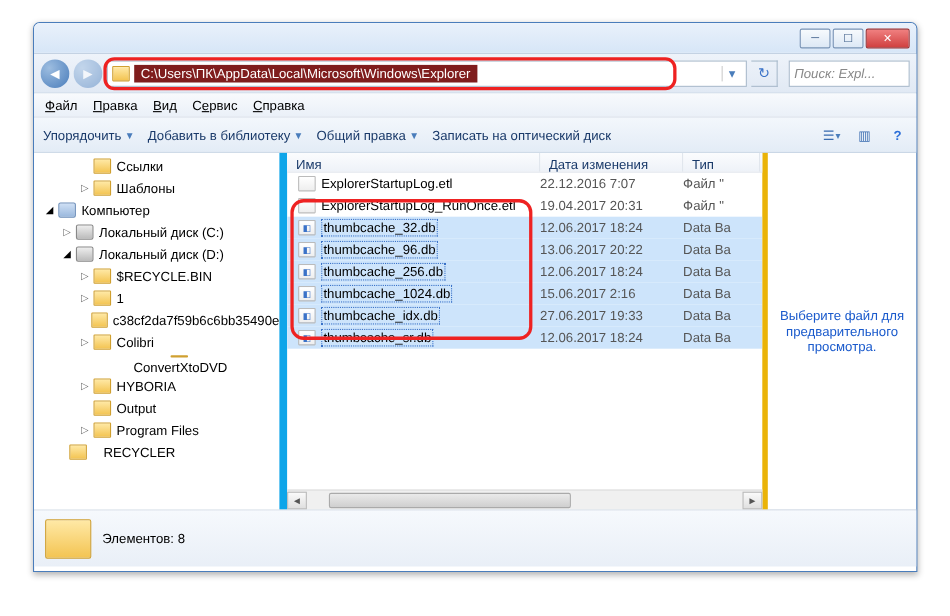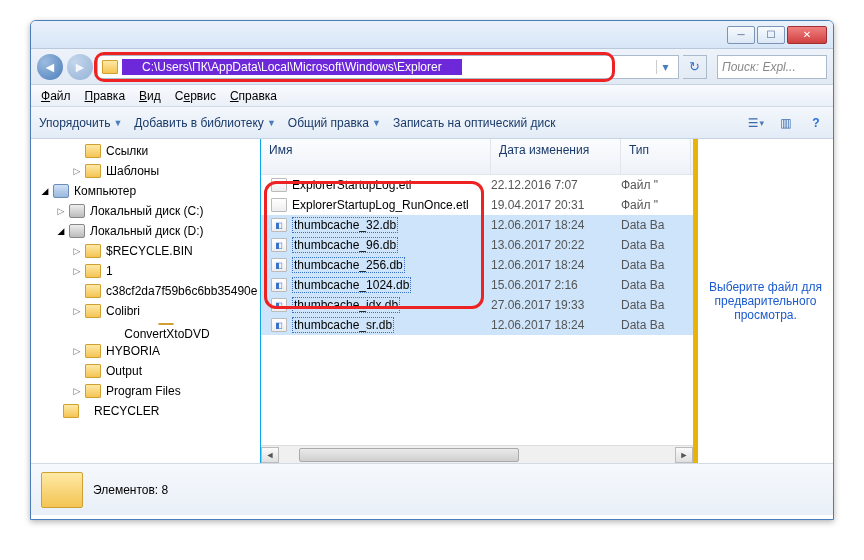--- a/index.html
+++ b/index.html
@@ -6,44 +6,44 @@
 body { background:#fff; width:864px; height:560px; position:relative; overflow:hidden; }
 .window { position:absolute; left:30px; top:20px; width:804px; height:500px; border:1px solid #4a7dbb; border-radius:6px 6px 0 0; background:#fff; box-shadow:0 2px 6px rgba(0,0,0,.3); }
 .titlebar { height:28px; background:linear-gradient(#e9f1fb,#d7e6f7); border-radius:5px 5px 0 0; display:flex; align-items:center; justify-content:flex-end; padding:0 6px; border-bottom:1px solid #b8c9dd; }
 .tbtn { width:28px; height:18px; margin-left:2px; border:1px solid #7a94b5; border-radius:2px; background:linear-gradient(#f7fafd,#dce8f5); display:flex; align-items:center; justify-content:center; font-size:10px; color:#3a5a85; }
 .tbtn.close { background:linear-gradient(#f08080,#d04040); border-color:#a03030; color:#fff; width:40px; }
 .navbar { height:36px; background:linear-gradient(#eef3fa,#e1e9f4); display:flex; align-items:center; padding:0 6px; gap:4px; border-bottom:1px solid #c5d3e4; }
 .navbtn { width:26px; height:26px; border-radius:50%; background:radial-gradient(circle at 30% 30%,#9dbde0,#4a7dbb); display:flex; align-items:center; justify-content:center; color:#fff; font-size:14px; }
 .addrwrap { flex:1; position:relative; }
 .addrbar { height:24px; border:1px solid #abc; background:#fff; display:flex; align-items:center; padding:0 4px; }
 .addrbar .foldericon { width:16px; height:14px; background:linear-gradient(#ffe9a6,#f3c452); border:1px solid #d0a030; border-radius:1px; margin-right:4px; }
-.addrbar .path { background:#6d28d9; color:#fff; padding:1px 20px; font-size:12px; }
+.addrbar .path { background:#7f1d1d; color:#fff; padding:1px 6px; font-size:12px; }
 .highlight1 { position:absolute; left:-3px; top:-3px; right:64px; bottom:-3px; border:3px solid #e22; border-radius:10px; pointer-events:none; }
 .addrdd { width:18px; border-left:1px solid #ccc; display:flex; align-items:center; justify-content:center; color:#4a7dbb; }
 .refresh { width:24px; height:24px; border:1px solid #abc; border-left:none; display:flex; align-items:center; justify-content:center; color:#3a72c8; font-size:13px; }
 .searchbox { width:110px; height:24px; border:1px solid #abc; background:#fff; display:flex; align-items:center; padding:0 4px; color:#888; font-style:italic; margin-left:6px; }
 .menubar { height:22px; background:linear-gradient(#f8fafd,#eaf0f8); display:flex; align-items:center; gap:14px; padding:0 10px; border-bottom:1px solid #d2dae6; font-size:12px; }
 .menubar span u { text-decoration:underline; }
 .toolbar { height:32px; background:linear-gradient(#f3f7fc,#e3ecf6); display:flex; align-items:center; padding:0 8px; gap:12px; border-bottom:1px solid #c5d3e4; color:#1a3a6a; }
 .toolbar .titem { display:flex; align-items:center; gap:3px; }
 .toolbar .dd { color:#4a7dbb; font-size:9px; }
 .toolbar .spacer { flex:1; }
 .toolbar .ticon { width:18px; height:18px; display:flex; align-items:center; justify-content:center; color:#3a6cb0; }
 .body { display:flex; height:324px; }
-.tree { width:230px; border-right:1px solid #0ea5e9; overflow:hidden; background:#fff; padding:2px 0; }
+.tree { width:230px; border-right:7px solid #0ea5e9; overflow:hidden; background:#fff; padding:2px 0; }
 .tree .node { display:flex; align-items:center; height:20px; padding-left:8px; gap:2px; white-space:nowrap; }
 .tree .arrow { width:12px; color:#6a6a6a; font-size:9px; text-align:center; }
 .tree .arrow.open { color:#000; }
 .tree .icon { width:16px; height:14px; display:inline-block; }
 .folder { background:linear-gradient(#ffe9a6,#f3c452); border:1px solid #d0a030; border-radius:1px; }
 .drive { background:linear-gradient(#eee,#bbb); border:1px solid #888; border-radius:2px; }
 .comp { background:linear-gradient(#cfe0f5,#9ab8dd); border:1px solid #6a8cb8; border-radius:2px; }
 .tree .label { margin-left:3px; }
 .list { flex:1; display:flex; flex-direction:column; position:relative; }
-.cols { height:36px; display:flex; border-bottom:1px solid #e1e6ed; background:linear-gradient(#fbfcfe,#eef2f8); }
+.cols { height:18px; display:flex; border-bottom:1px solid #e1e6ed; background:linear-gradient(#fbfcfe,#eef2f8); }
 .cols div { padding:4px 8px; border-right:1px solid #e1e6ed; color:#1a3a6a; }
 .c1 { width:230px; } .c2 { width:130px; } .c3 { width:70px; }
 .rows { position:relative; flex:1; overflow:hidden; }
 .row { display:flex; height:20px; align-items:center; }
 .row .rc1 { width:230px; display:flex; align-items:center; padding-left:10px; gap:5px; }
 .row .rc2 { width:130px; color:#555; } .row .rc3 { width:70px; color:#555; }
 .row .ficon { width:16px; height:14px; background:linear-gradient(#fff,#eee); border:1px solid #bbb; border-radius:1px; display:flex; align-items:center; justify-content:center; font-size:8px; color:#3a72c8; }
 .row.sel { background:#cde4fb; }
 .row.sel .rc1 span.fname { border:1px dotted #3a72c8; padding:0 1px; }
 .highlight2 { position:absolute; left:3px; top:42px; width:220px; height:128px; border:3px solid #e22; border-radius:12px; pointer-events:none; }

